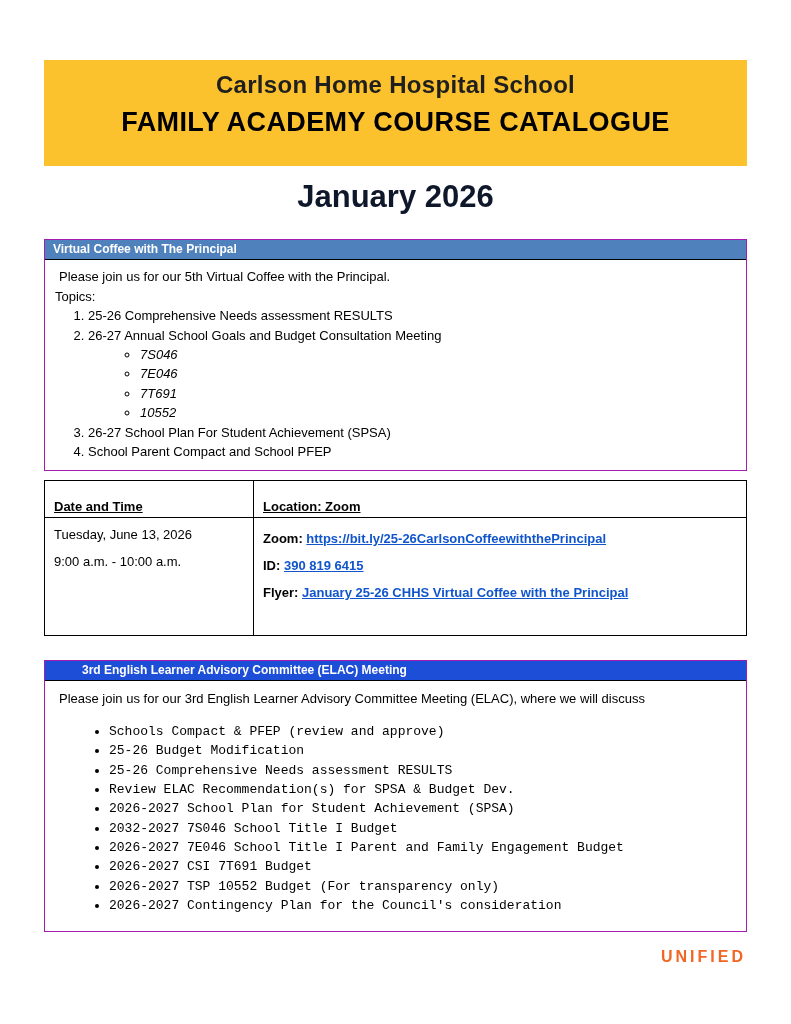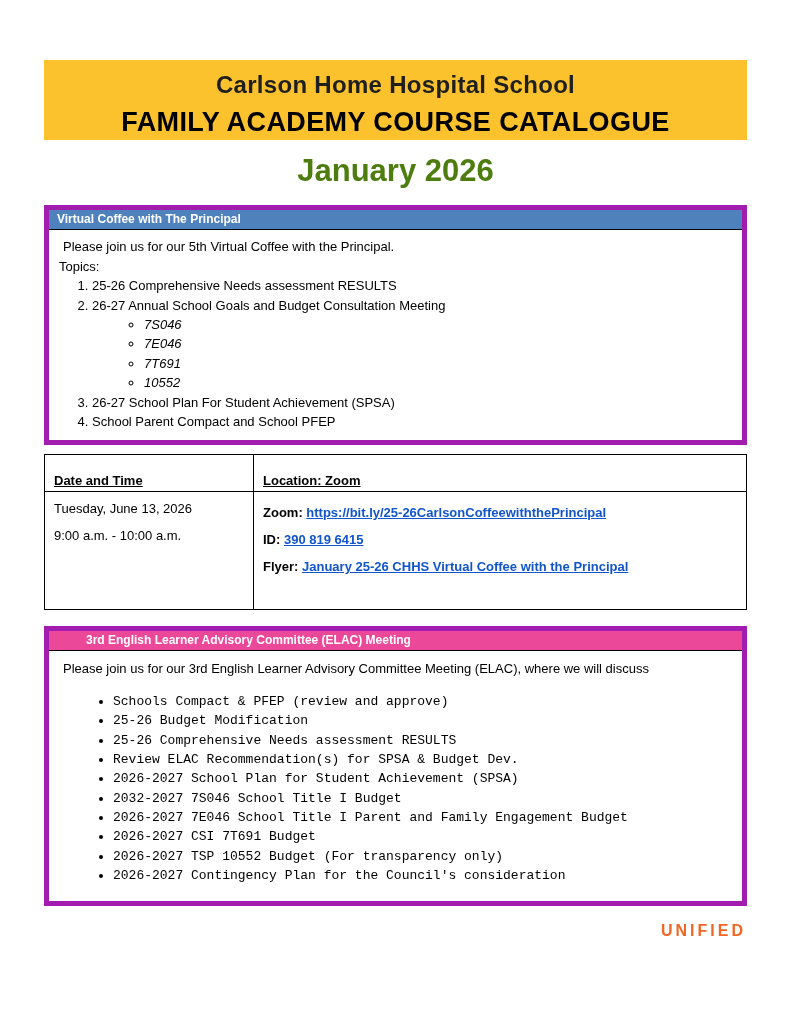--- a/index.html
+++ b/index.html
@@ -7,27 +7,27 @@
   body {
     width: 791px; height: 1024px;
     background: #ffffff;
     color: #000;
     font-family: "Liberation Sans", sans-serif;
     overflow: hidden;
   }
   .page { position: relative; width: 791px; height: 1024px; padding: 60px 44px 0; }
 
   
-  .banner { background: #FCC22D; height: 80px; text-align: center; padding-top: 11px; }
+  .banner { background: #FCC22D; height: 106px; text-align: center; padding-top: 11px; }
   .school-name { font-size: 24px; font-weight: 700; color: #1f1f1f; letter-spacing: .3px; }
   .catalogue-title { font-size: 27px; font-weight: 700; color: #000000; margin-top: 8px; letter-spacing: .4px; }
   .month-title { text-align: center; font-size: 31px; font-weight: 700; color: #E8554A; margin-top: 13px; line-height: 36px; }
 
   
-  .section { border: 5px solid #a21caf; margin-top: 16px; }
+  .section { border: 1px solid #a21caf; margin-top: 24px; }
   .section-header {
     background: #4F81BD; color: #fff;
     font-size: 12px; font-weight: 700;
     padding: 2px 8px 3px; border-bottom: 1px solid #000;
   }
   .section-body { padding: 5px 10px 8px; font-size: 13px; line-height: 19.5px; }
   .intro { margin: 2px 0 0 4px; }
   .topics-label { margin: 0; }
   .topics-list { margin: 0; padding-left: 33px; }
   .topics-list > li { line-height: 19.5px; }
@@ -61,21 +61,21 @@
 </head>
 <body>
 
 <div class="page">
 
   <header class="banner" style="background-color: rgb(252, 194, 45);">
     <div class="school-name">Carlson Home Hospital School</div>
     <div class="catalogue-title">FAMILY ACADEMY COURSE CATALOGUE</div>
   </header>
 
-  <div class="month-title" style="color: #4d7c0f;">January 2026</div>
+  <div class="month-title" style="color: #0f172a;">January 2026</div>
 
   <section class="section">
     <div class="section-header" style="background-color: rgb(79, 129, 189);">Virtual Coffee with The Principal</div>
     <div class="section-body">
       <p class="intro">Please join us for our 5th Virtual Coffee with the Principal.</p>
       <p class="topics-label">Topics:</p>
       <ol class="topics-list">
         <li>
           <span>25-26 Comprehensive Needs assessment RESULTS</span>
         </li>
@@ -122,21 +122,21 @@
           </p>
           <p>
             <span>Flyer: </span><a class="doc-link">January 25-26 CHHS Virtual Coffee with the Principal</a>
           </p>
         </td>
       </tr>
     </tbody>
   </table>
 
   <section class="section">
-    <div class="section-header" style="background-color: #ec4899; padding-left: 37px;">3rd English Learner Advisory Committee (ELAC) Meeting</div>
+    <div class="section-header" style="background-color: #1d4ed8; padding-left: 37px;">3rd English Learner Advisory Committee (ELAC) Meeting</div>
     <div class="section-body elac-body">
       <p class="elac-intro">Please join us for our 3rd English Learner Advisory Committee Meeting (ELAC), where we will discuss</p>
       <ul class="elac-list">
         <li>Schools Compact &amp; PFEP (review and approve)</li>
         <li>25-26 Budget Modification</li>
         <li>25-26 Comprehensive Needs assessment RESULTS</li>
         <li>Review ELAC Recommendation(s) for SPSA &amp; Budget Dev.</li>
         <li>2026-2027 School Plan for Student Achievement (SPSA)</li>
         <li>2032-2027 7S046 School Title I Budget</li>
         <li>2026-2027 7E046 School Title I Parent and Family Engagement Budget</li>

